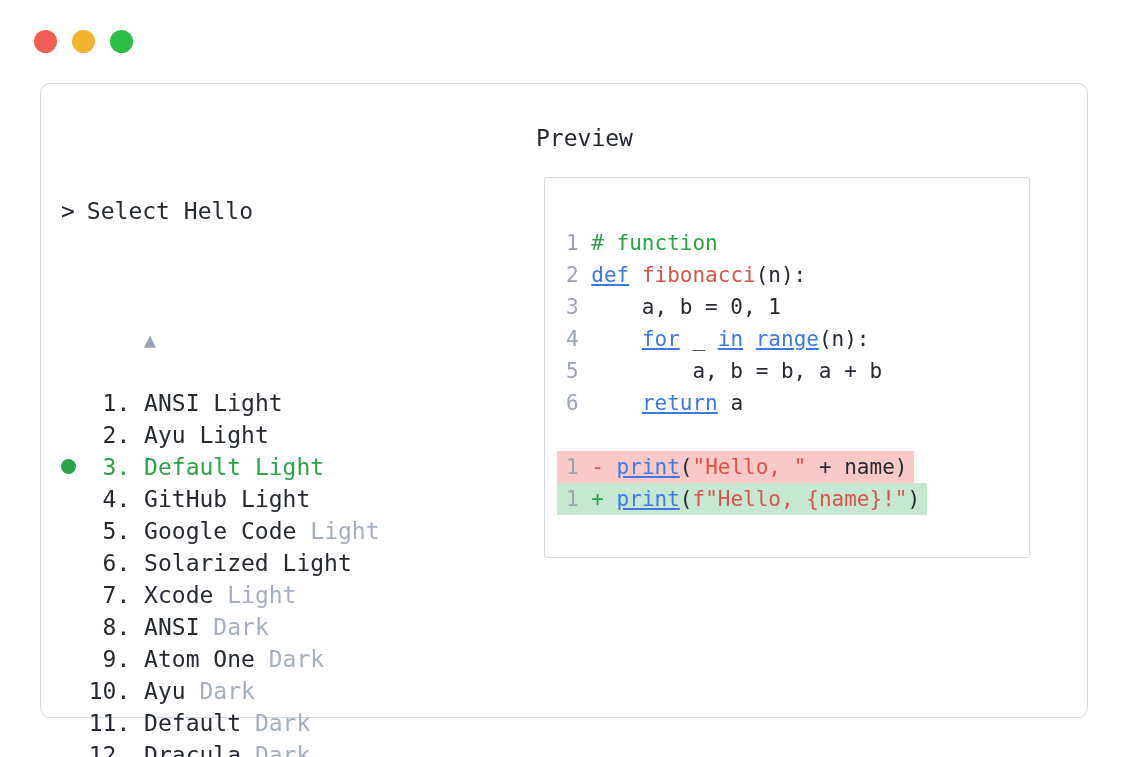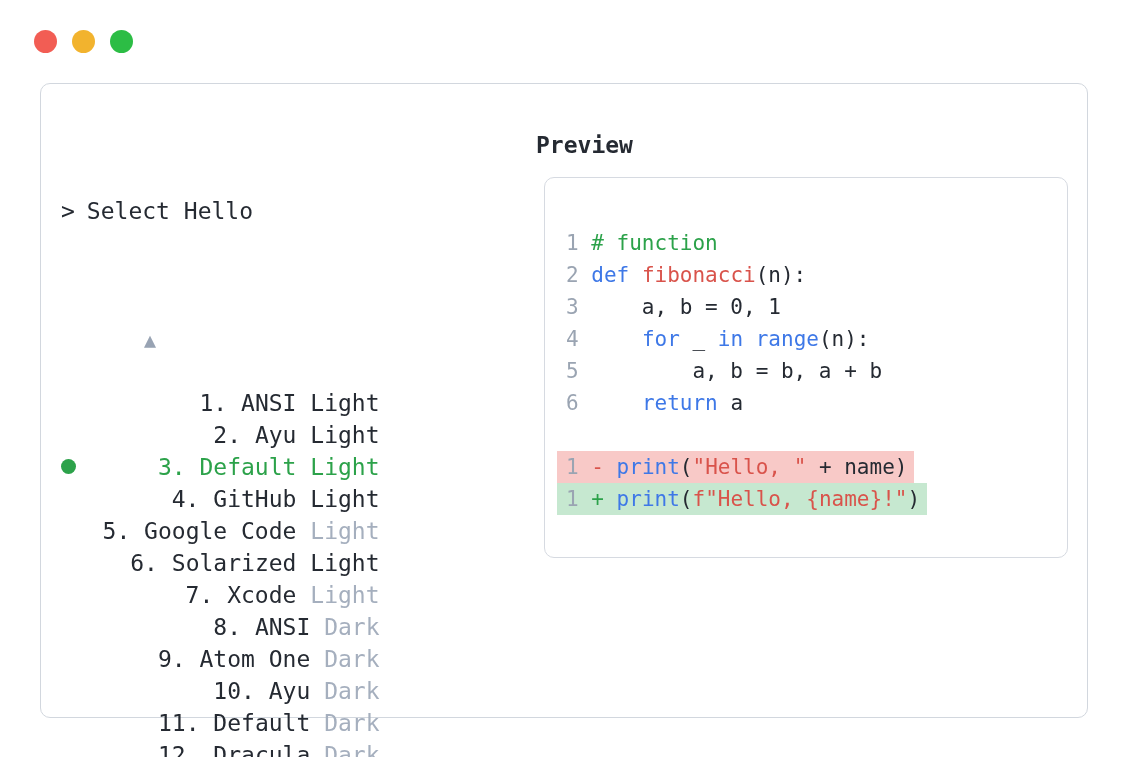--- a/index.html
+++ b/index.html
@@ -14,32 +14,32 @@
   .panel {
     position:absolute; left:40px; top:83px; width:1048px; height:635px;
     border:1.5px solid var(--panel-border); border-radius:10px; box-sizing:border-box;
     background:#fff;
   }
   .left-col { position:absolute; left:20px; top:47px; font-size:23px; line-height:32px; white-space:pre; }
   .row { height:32px; }
   .prompt-row { display:flex; gap:12px; }
   .arrow-row { height:32px; }
   .arrow-up   { color:var(--arrow-up); font-size:20px; cursor:default; }
-  .list-item { position:relative; height:32px; cursor:default;text-align:right; }
+  .list-item { position:relative; height:32px; cursor:default; }
   .dot { position:absolute; left:0; top:8px; width:15px; height:15px; border-radius:50%; background:var(--green); }
   .c-dark  { color:var(--dark); }
   .c-green { color:var(--green); }
-  .c-blue  { color:var(--blue); }
+  .c-blue  { color:var(--blue);text-decoration:underline; }
   .c-red   { color:var(--red);margin-top:44px; }
   .c-muted { color:var(--muted); }
   .c-lnum  { color:var(--line-number); }
-  .preview-label { position:absolute; left:495px; top:45px; font-size:23px; line-height:32px;font-weight:bold; }
+  .preview-label { position:absolute; left:495px; top:38px; font-size:23px; line-height:32px; }
   .preview-box {
-    position:absolute; left:503px; top:93px; width:524px; height:381px;
-    border:1.5px solid var(--box-border); border-radius:10px; box-sizing:border-box; background:#fff;
+    position:absolute; left:503px; top:93px; width:486px; height:381px;
+    border:1.5px solid var(--box-border); border-radius:3px; box-sizing:border-box; background:#fff;
   }
   .code { padding:49px 0 0 21px; font-size:21px; line-height:32px; white-space:pre; }
   .code-line { height:32px; }
   .diff { display:inline-block; height:32px; margin-left:-9px; padding:0 7px 0 9px; }
   .diff-removed { background:var(--diff-removed-bg); }
   .diff-added   { background:var(--diff-added-bg); }
 </style>
 </head>
 <body>
 

